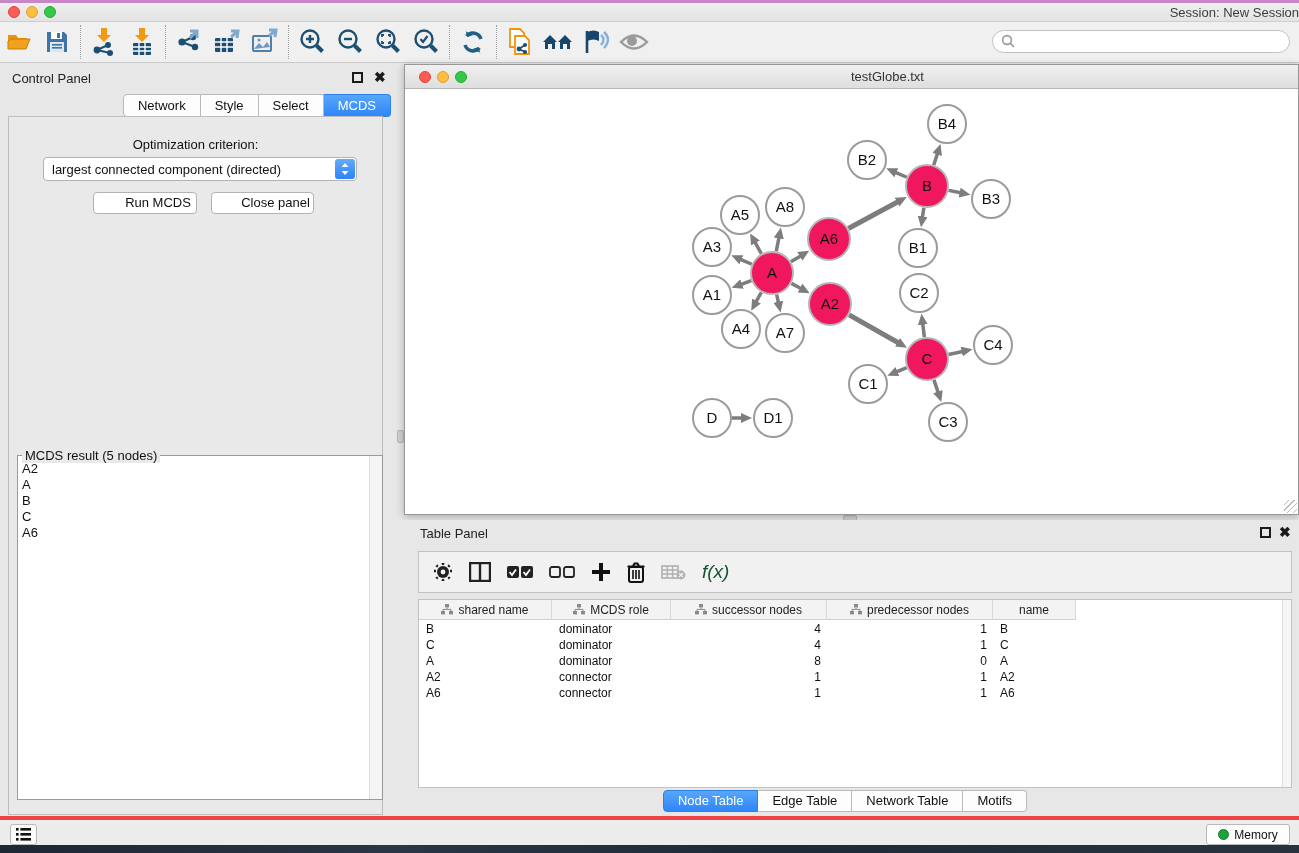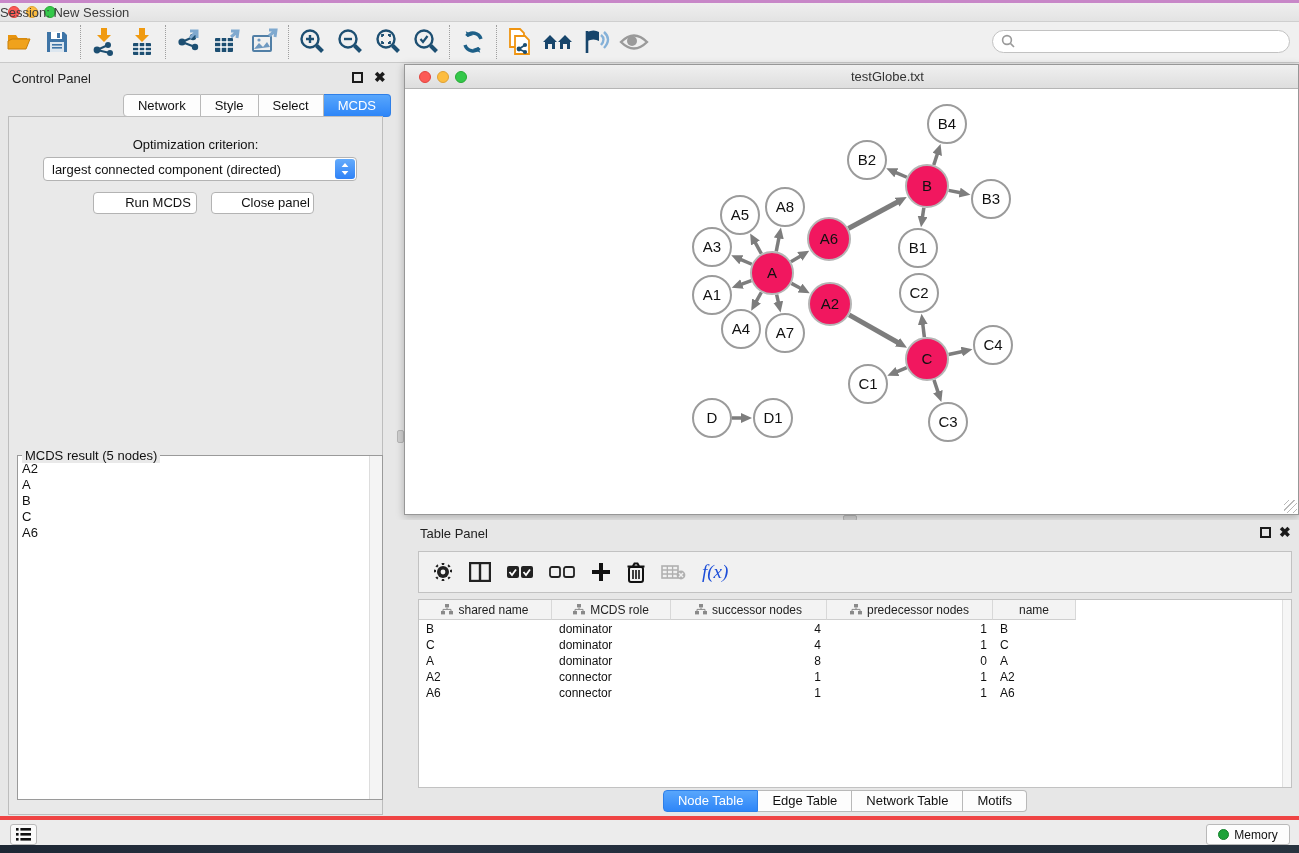--- a/index.html
+++ b/index.html
@@ -8,21 +8,21 @@
 
   .abs { position:absolute; }
 
   
   #top-strip { left:0; top:0; width:1299px; height:3px; background:#c887c8; }
   #titlebar { left:0; top:3px; width:1299px; height:19px; background:linear-gradient(#efefef,#e3e3e3); border-bottom:1px solid #cfcfcf; }
   .tl { width:12px; height:12px; border-radius:50%; position:absolute; top:3px; }
   .tl.red    { left:8px;  background:#fc5b56; border:1px solid #e2443e; }
   .tl.yellow { left:26px; background:#fdbd40; border:1px solid #dfa134; }
   .tl.green  { left:44px; background:#34c84a; border:1px solid #27aa35; }
-  #titlebar .wtitle { position:absolute; width:100%; top:2px; text-align:left; font-size:13px; color:#3c3c3c; }
+  #titlebar .wtitle { position:absolute; width:100%; top:2px; text-align:right; font-size:13px; color:#3c3c3c;padding-left:45px; }
 
   
   #toolbar { left:0; top:22px; width:1299px; height:41px; background:#f0f0f0; border-bottom:1px solid #c9c9c9; display:flex; align-items:center; }
   .tbtn { width:38px; height:34px; display:flex; align-items:center; justify-content:center; flex:0 0 auto; }
   .tsep { width:1px; height:34px; border-left:1px dotted #9f9f9f; margin:0 4px; flex:0 0 auto; }
   #search-wrap { position:absolute; right:9px; top:8px; width:298px; height:23px; background:#fff; border:1px solid #c2c2c2; border-radius:12px; display:flex; align-items:center; padding-left:8px; }
 
   
   #control-panel { left:0; top:63px; width:391px; height:753px; background:#e7e7e7; }
   #cp-header { position:absolute; left:0; top:0; width:391px; height:28px; }
@@ -57,21 +57,21 @@
       background:repeating-linear-gradient(135deg, transparent 0 3px, #b9b9b9 3px 4px); }
   .splitter-dot { background:#cfcfcf; border:1px solid #b5b5b5; border-radius:2px; }
 
   
   #table-panel { left:391px; top:520px; width:908px; height:296px; background:#e7e7e7; }
   #tp-header { position:absolute; left:0; top:0; width:100%; height:26px; }
   #tp-header .ptitle { position:absolute; left:29px; top:6px; font-size:13px; color:#222; }
   #tp-toolbar { position:absolute; left:27px; top:31px; width:1265px; height:42px; background:#f1f1f1; border:1px solid #c2c2c2; display:flex; align-items:center; padding-left:14px; }
   #tp-toolbar { width:calc(908px - 27px - 7px); }
   .tp-ic { margin-right:16px; display:flex; align-items:center; }
-  #fx-label { font-family:Liberation Serif, serif; font-style:italic; font-size:19px; color:#1d4ed8; }
+  #fx-label { font-family:Liberation Sans, sans-serif; font-style:italic; font-size:19px; color:#14532d; }
   #tp-table { position:absolute; left:27px; top:79px; width:874px; height:189px; background:#fff; border:1px solid #c2c2c2; overflow:hidden; }
   #tp-thead { position:absolute; left:0; top:0; height:20px; display:flex; }
   .th-cell { height:20px; background:#f3f3f3; border-right:1px solid #d8d8d8; border-bottom:1px solid #cfcfcf; display:flex; align-items:center; justify-content:center; font-size:12px; color:#222; gap:5px; }
   #tp-rows { position:absolute; left:0; top:21px; width:100%; }
   .t-row { display:flex; height:16px; }
   .t-cell { font-size:12px; color:#111; line-height:16px; white-space:nowrap; }
   .t-cell.l { text-align:left; padding-left:7px; }
   .t-cell.r { text-align:right; padding-right:6px; }
   #tp-scroll { position:absolute; right:0; top:0; width:9px; height:100%; background:#f6f6f6; border-left:1px solid #e0e0e0; }
   #tp-tabs { position:absolute; left:0; top:270px; width:100%; display:flex; justify-content:center; }

